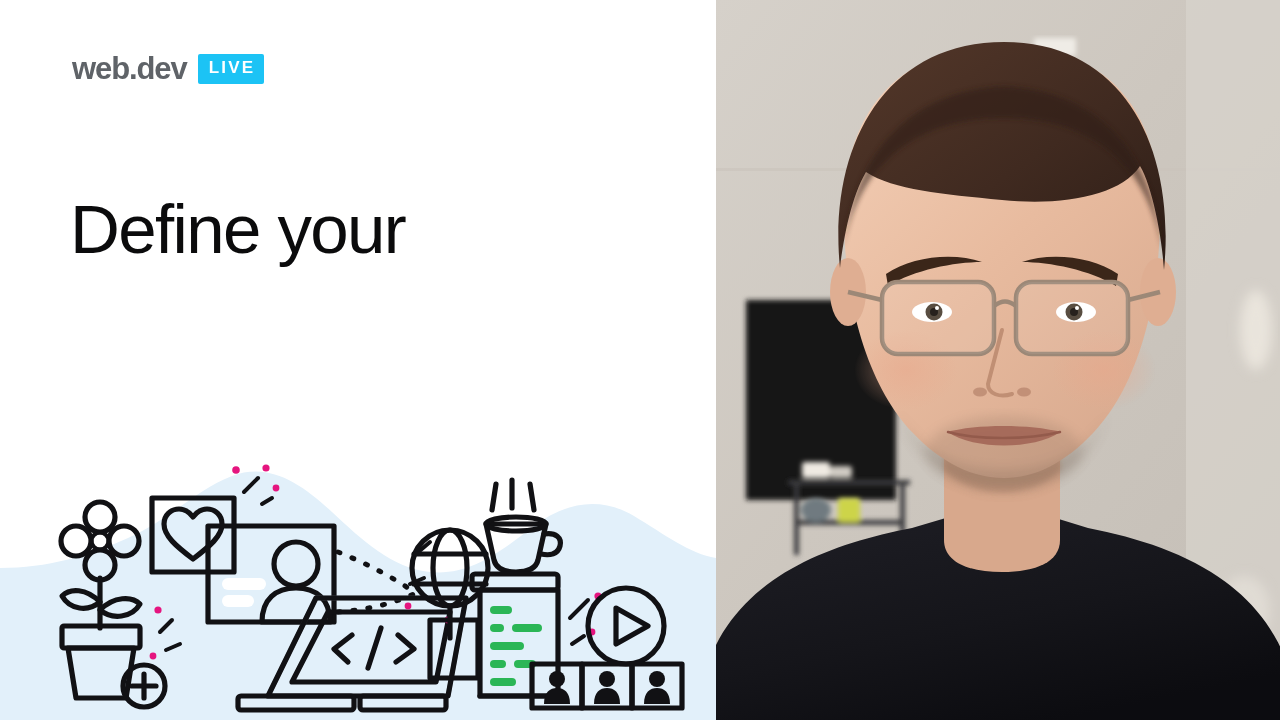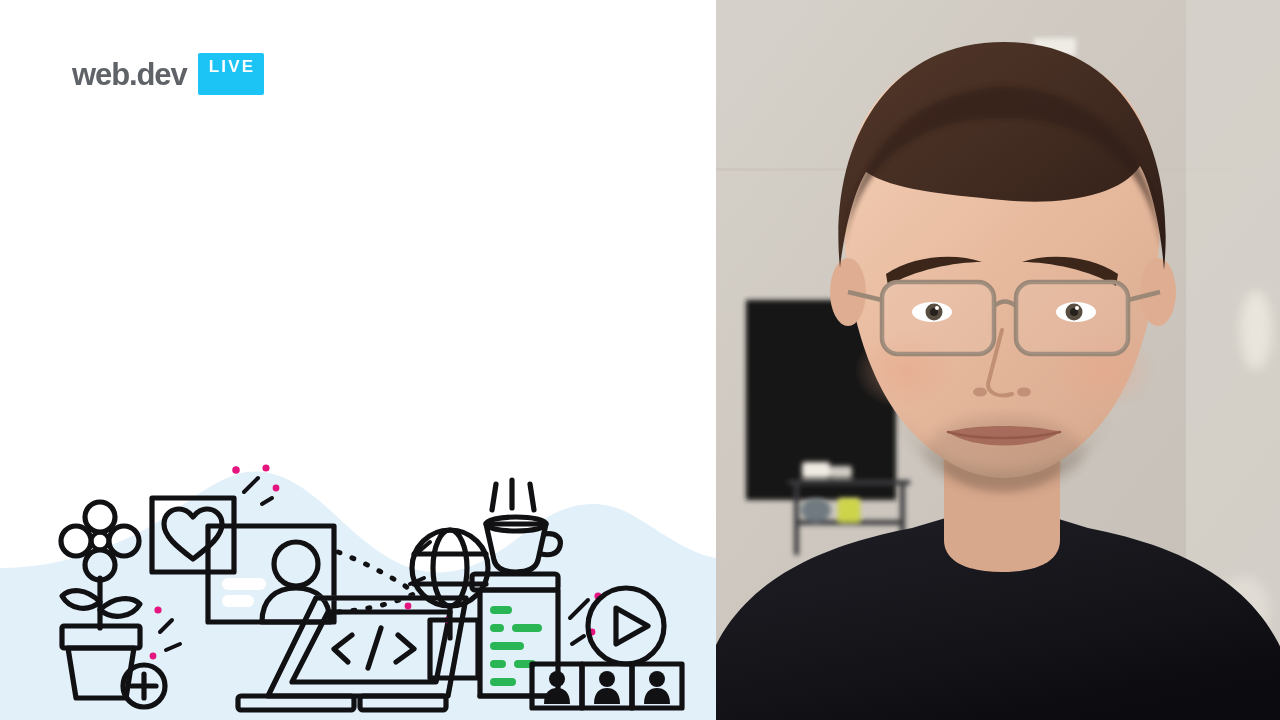--- a/index.html
+++ b/index.html
@@ -10,21 +10,21 @@
   .stage{ position:relative; width:1280px; height:720px; display:flex; }
 
   
   .slide{ position:relative; width:716px; height:720px; background:#ffffff; overflow:hidden; }
 
   
   .logo{ position:absolute; left:72px; top:53px; display:flex; align-items:center; gap:11px; }
   .logo-word{ font-size:31px; font-weight:700; letter-spacing:-1.1px; color:#5f6368;
               line-height:1; white-space:nowrap; }
   .logo-badge{ background:#1cc3f5; color:#ffffff; font-size:17px; font-weight:700;
-               letter-spacing:2.2px; padding:5px 9px 20px 11px; line-height:1;
+               letter-spacing:2.2px; padding:5px 9px 8px 11px; line-height:1;
                border-radius:2px; }
 
   
   .headline{ position:absolute; left:70px; top:190px; width:600px;
              font-size:69px; font-weight:300; line-height:1.16;
              letter-spacing:-1.6px; color:#0b0b0c; }
   .headline .l2{ display:block; }
 
   
   .art{ position:absolute; left:0; bottom:0; width:716px; height:260px; }
@@ -41,20 +41,21 @@
 <div class="stage">
 
   <section class="slide">
 
     <div class="logo">
       <span class="logo-word">web.dev</span>
       <span class="logo-badge">LIVE</span>
     </div>
 
     <h1 class="headline">
+      <span class="l1">Define your</span>
     </h1>
 
     <div class="art">
       <svg viewBox="0 0 716 260" xmlns="http://www.w3.org/2000/svg">
         <defs>
           <style>
             .ink{ stroke:#111114; stroke-width:5.2; stroke-linecap:round; stroke-linejoin:round; fill:none; }
             .ink-t{ stroke:#111114; stroke-width:4; stroke-linecap:round; stroke-linejoin:round; fill:none; }
             .gink{ stroke:#9aa0a6; stroke-width:4.6; stroke-linecap:round; stroke-linejoin:round; fill:none; }
             .dash{ stroke:#111114; stroke-width:5; stroke-linecap:round; fill:none; stroke-dasharray:2 13; }

